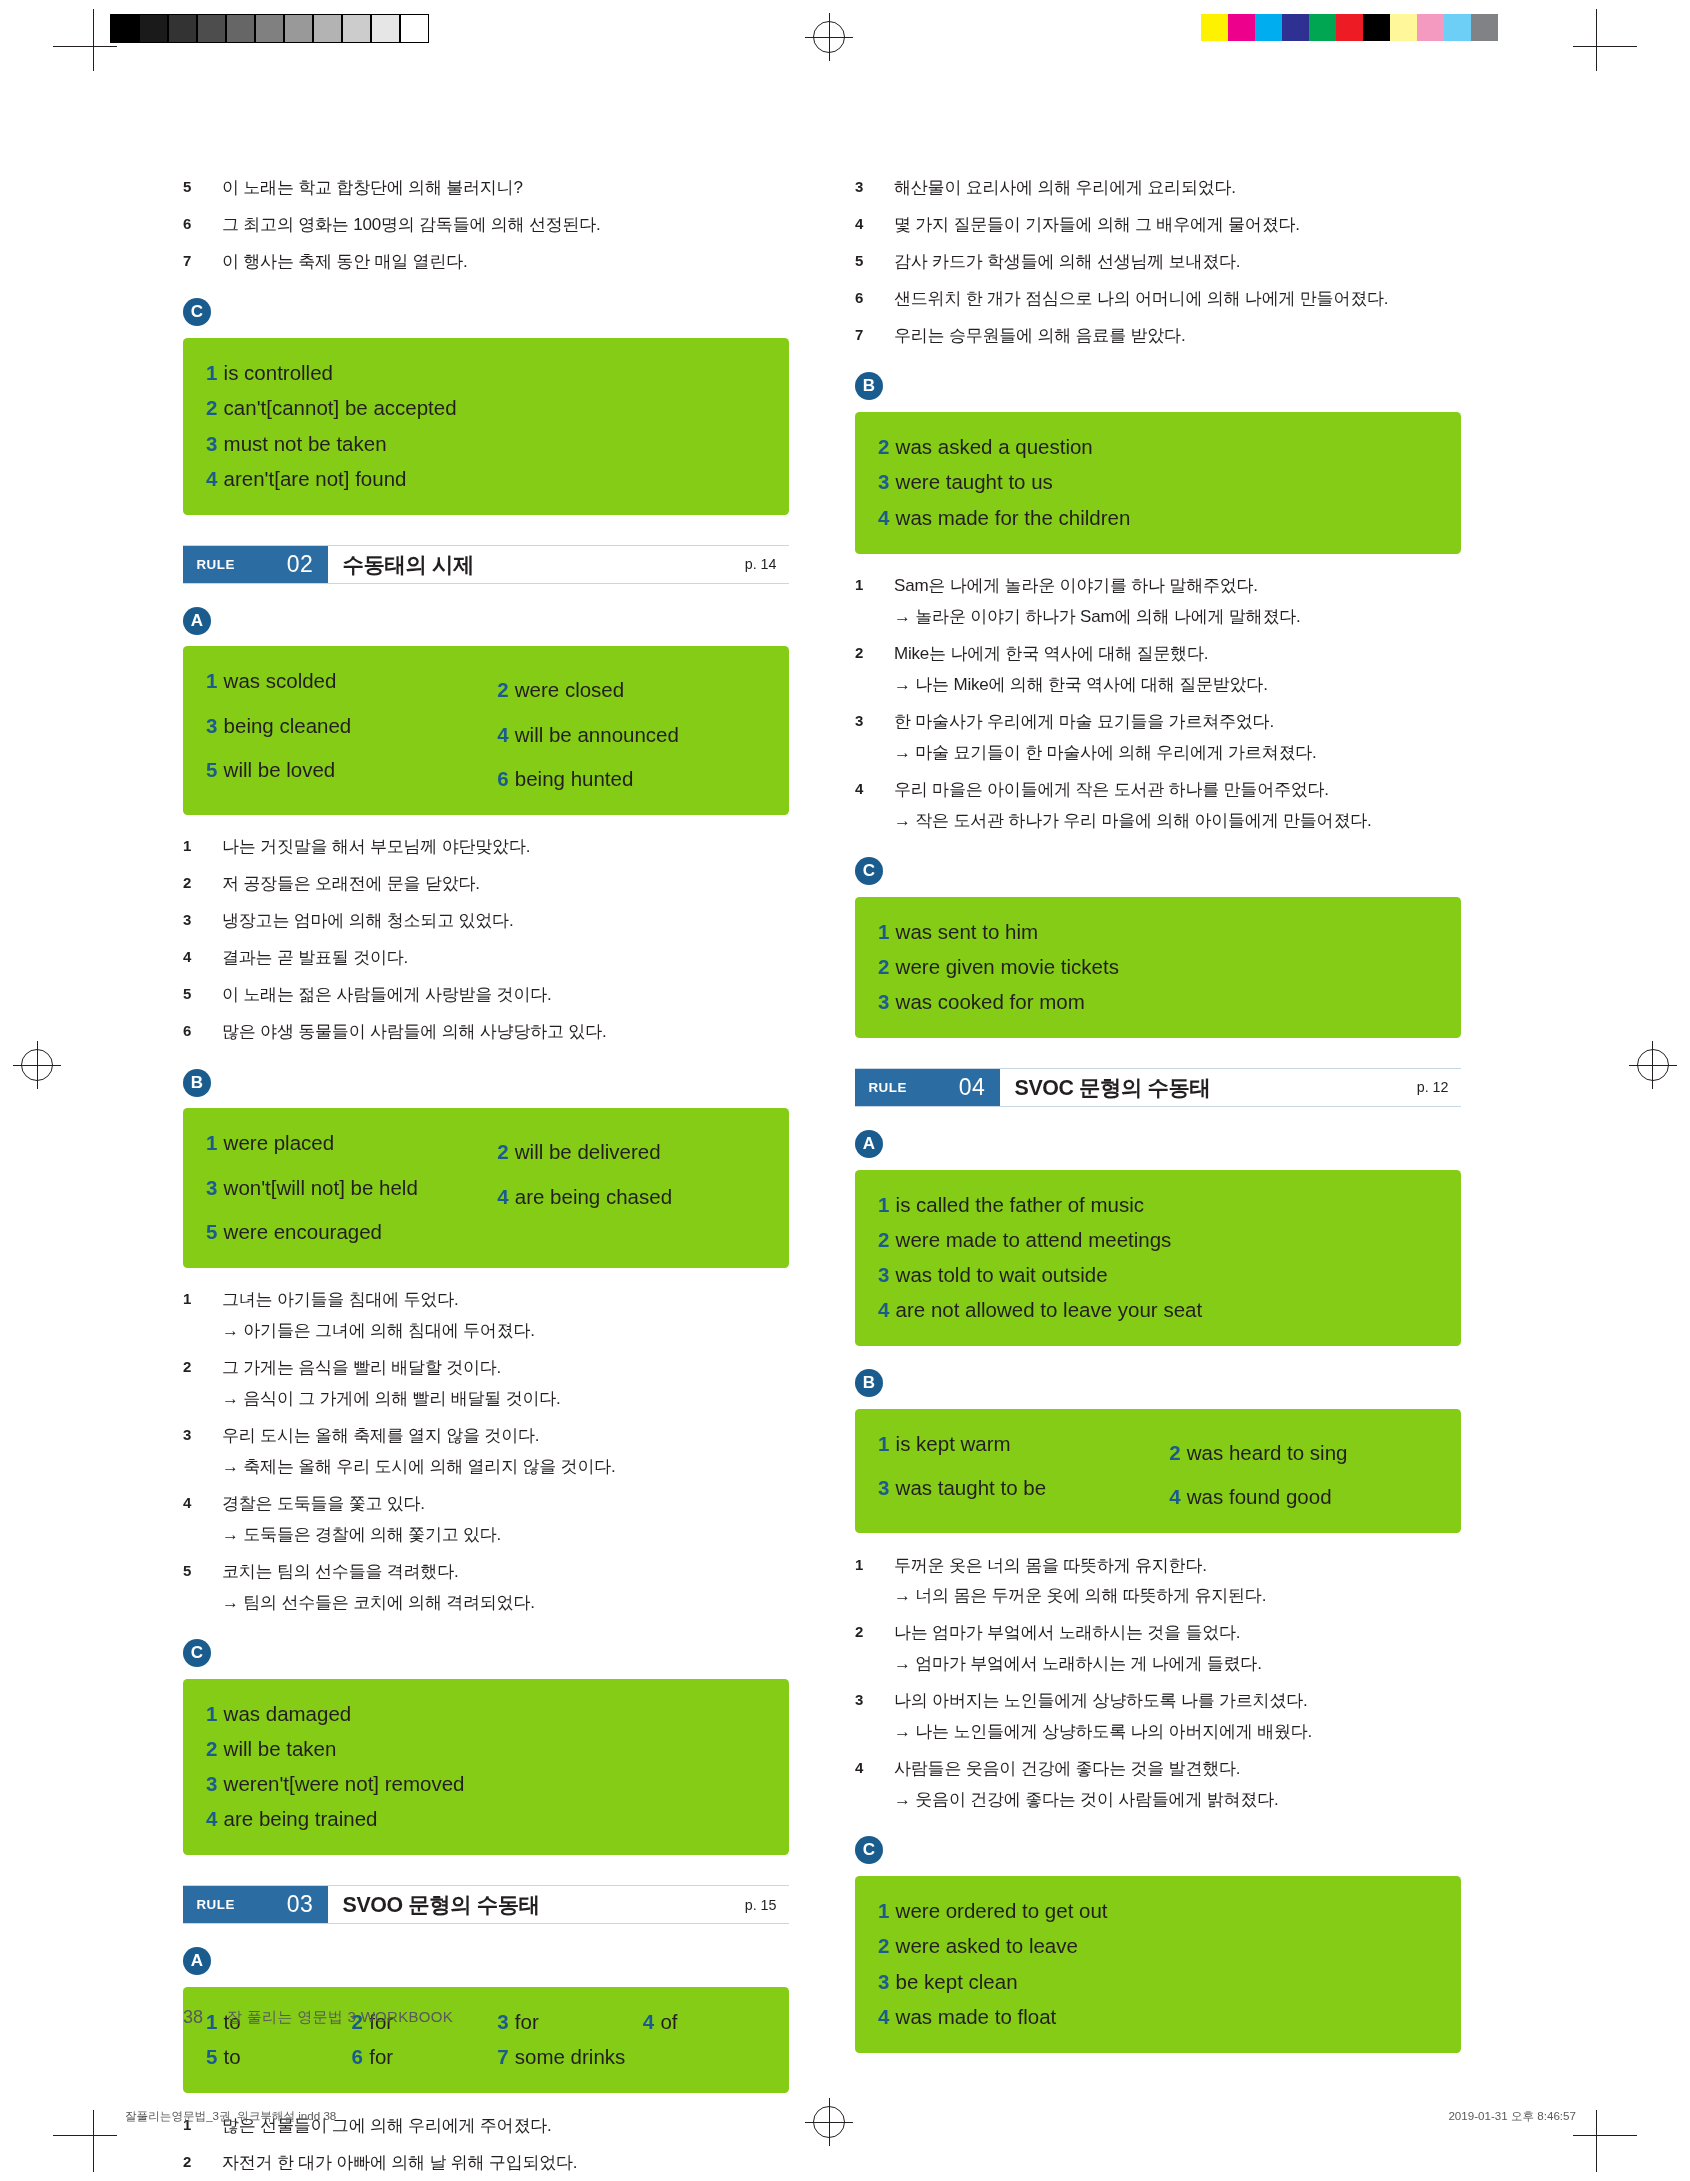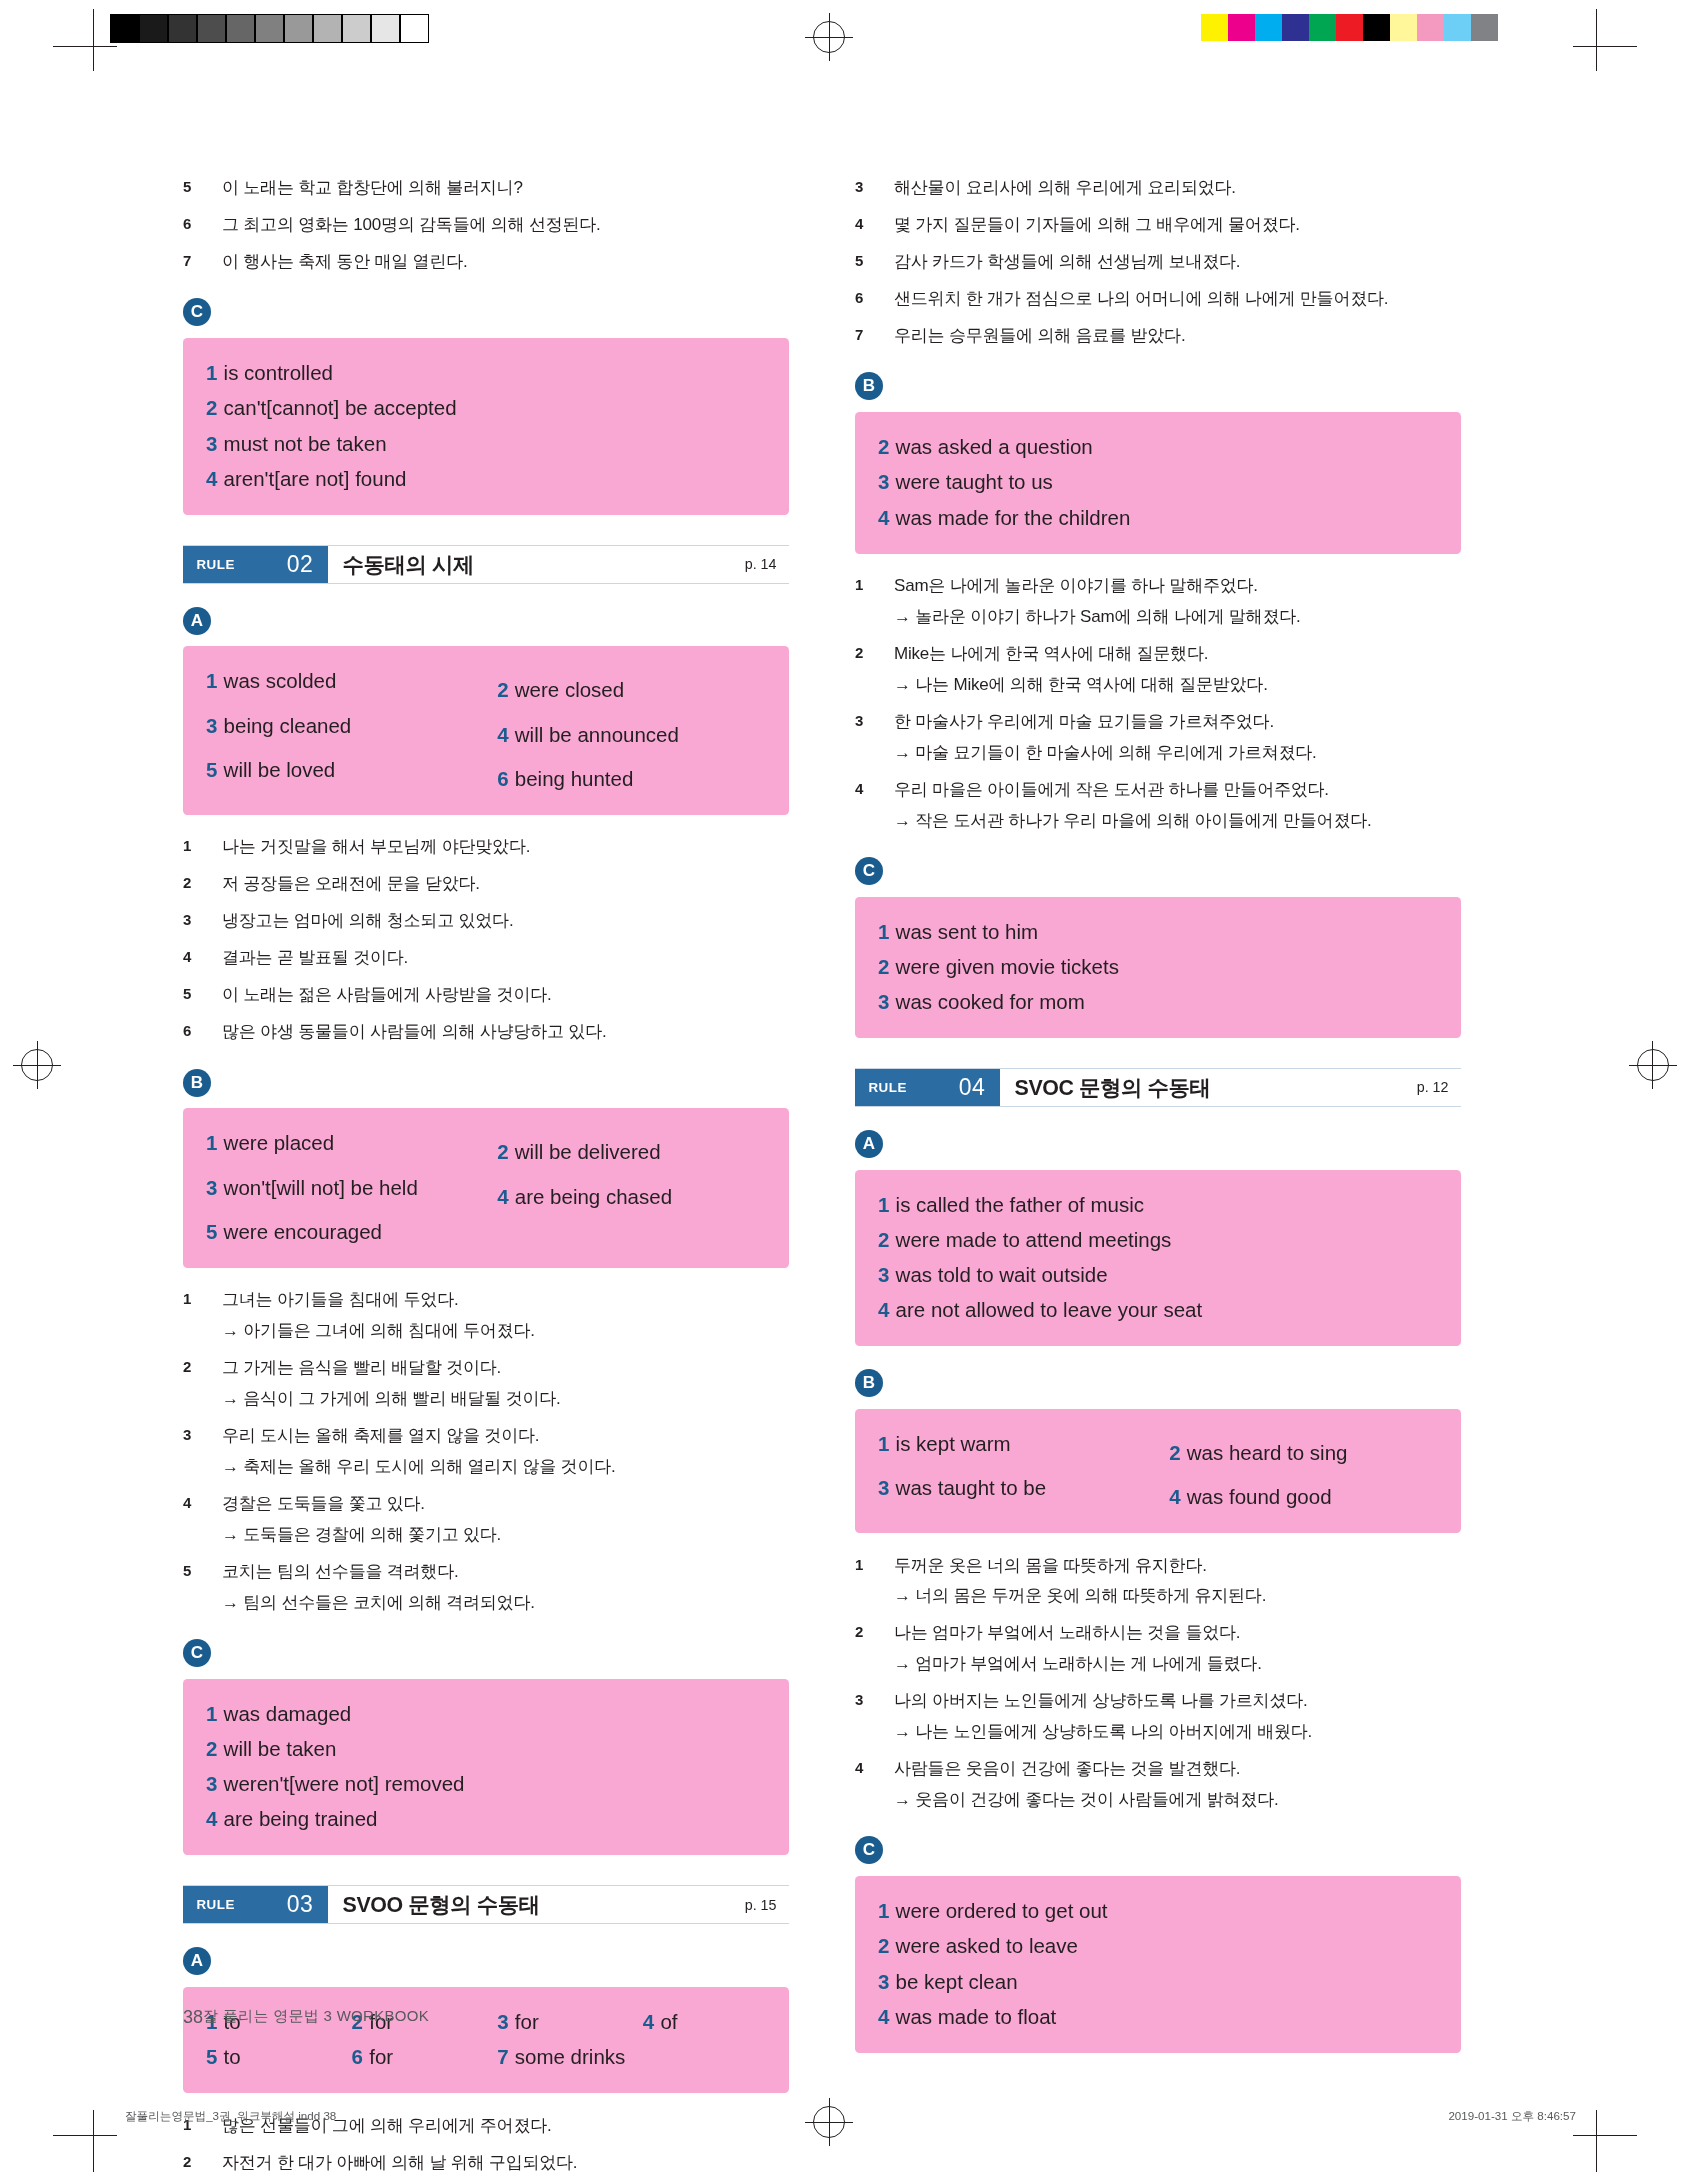--- a/index.html
+++ b/index.html
@@ -34,21 +34,21 @@
   .karrow{display:block;font-size:17px;color:#231f20;line-height:1.55;
           letter-spacing:-0.2px;margin-top:4.5px;}
 
   
   .badge{width:28px;height:28px;border-radius:50%;background:#1a5c8e;
          color:#ffffff;font-size:17px;font-weight:700;
          display:flex;align-items:center;justify-content:center;
          margin:23px 0 11.6px 0;letter-spacing:0;}
 
   
-  .abox{background:#f9a8d4;border-radius:4.5px;padding:17px 23px 18.7px 23px;}
+  .abox{background:#84cc16;border-radius:4.5px;padding:17px 23px 18.7px 23px;}
   .arow{display:flex;}
   .acell{font-size:20.5px;color:#231f20;line-height:1.72;white-space:nowrap;}
   .acell b{color:#1a5c8e;font-weight:700;margin-right:6.2px;}
   .acell.w1{flex:0 0 100%;}
   .acell.c2a{flex:0 0 52%;}
   .acell.c2b{flex:0 0 48%;margin-top:9px;}
   .acell.q1{flex:0 0 26%;}
   .acell.q2{flex:0 0 26%;}
   .acell.q3{flex:0 0 26%;}
   .acell.q4{flex:0 0 22%;}
@@ -61,21 +61,21 @@
             padding:0 14.3px 0 13.4px;gap:24px;}
   .rule-word{font-size:13.4px;font-weight:700;letter-spacing:0.5px;}
   .rule-num{font-size:23px;font-weight:400;letter-spacing:0.4px;line-height:1;margin-left:28px;}
   .rule-title{flex:1;display:flex;align-items:center;padding-left:15px;
               font-size:21.4px;font-weight:700;color:#231f20;letter-spacing:-0.4px;}
   .rule-page{display:flex;align-items:center;padding-right:12.5px;
              font-size:14.3px;color:#231f20;}
 
   
   .footer{position:absolute;left:183px;top:2007px;display:flex;
-          align-items:flex-start;gap:0;}
+          align-items:center;gap:24px;}
   .fnum{font-size:18px;color:#58595b;}
   .ftitle{font-size:15px;color:#58595b;letter-spacing:0.3px;}
   .slug-left{position:absolute;left:125px;top:2109px;font-size:11.6px;color:#58595b;}
   .slug-right{position:absolute;right:114px;top:2109px;font-size:11.6px;color:#58595b;}
 </style>
 </head>
 <body>
 
 <div class="page">
 

